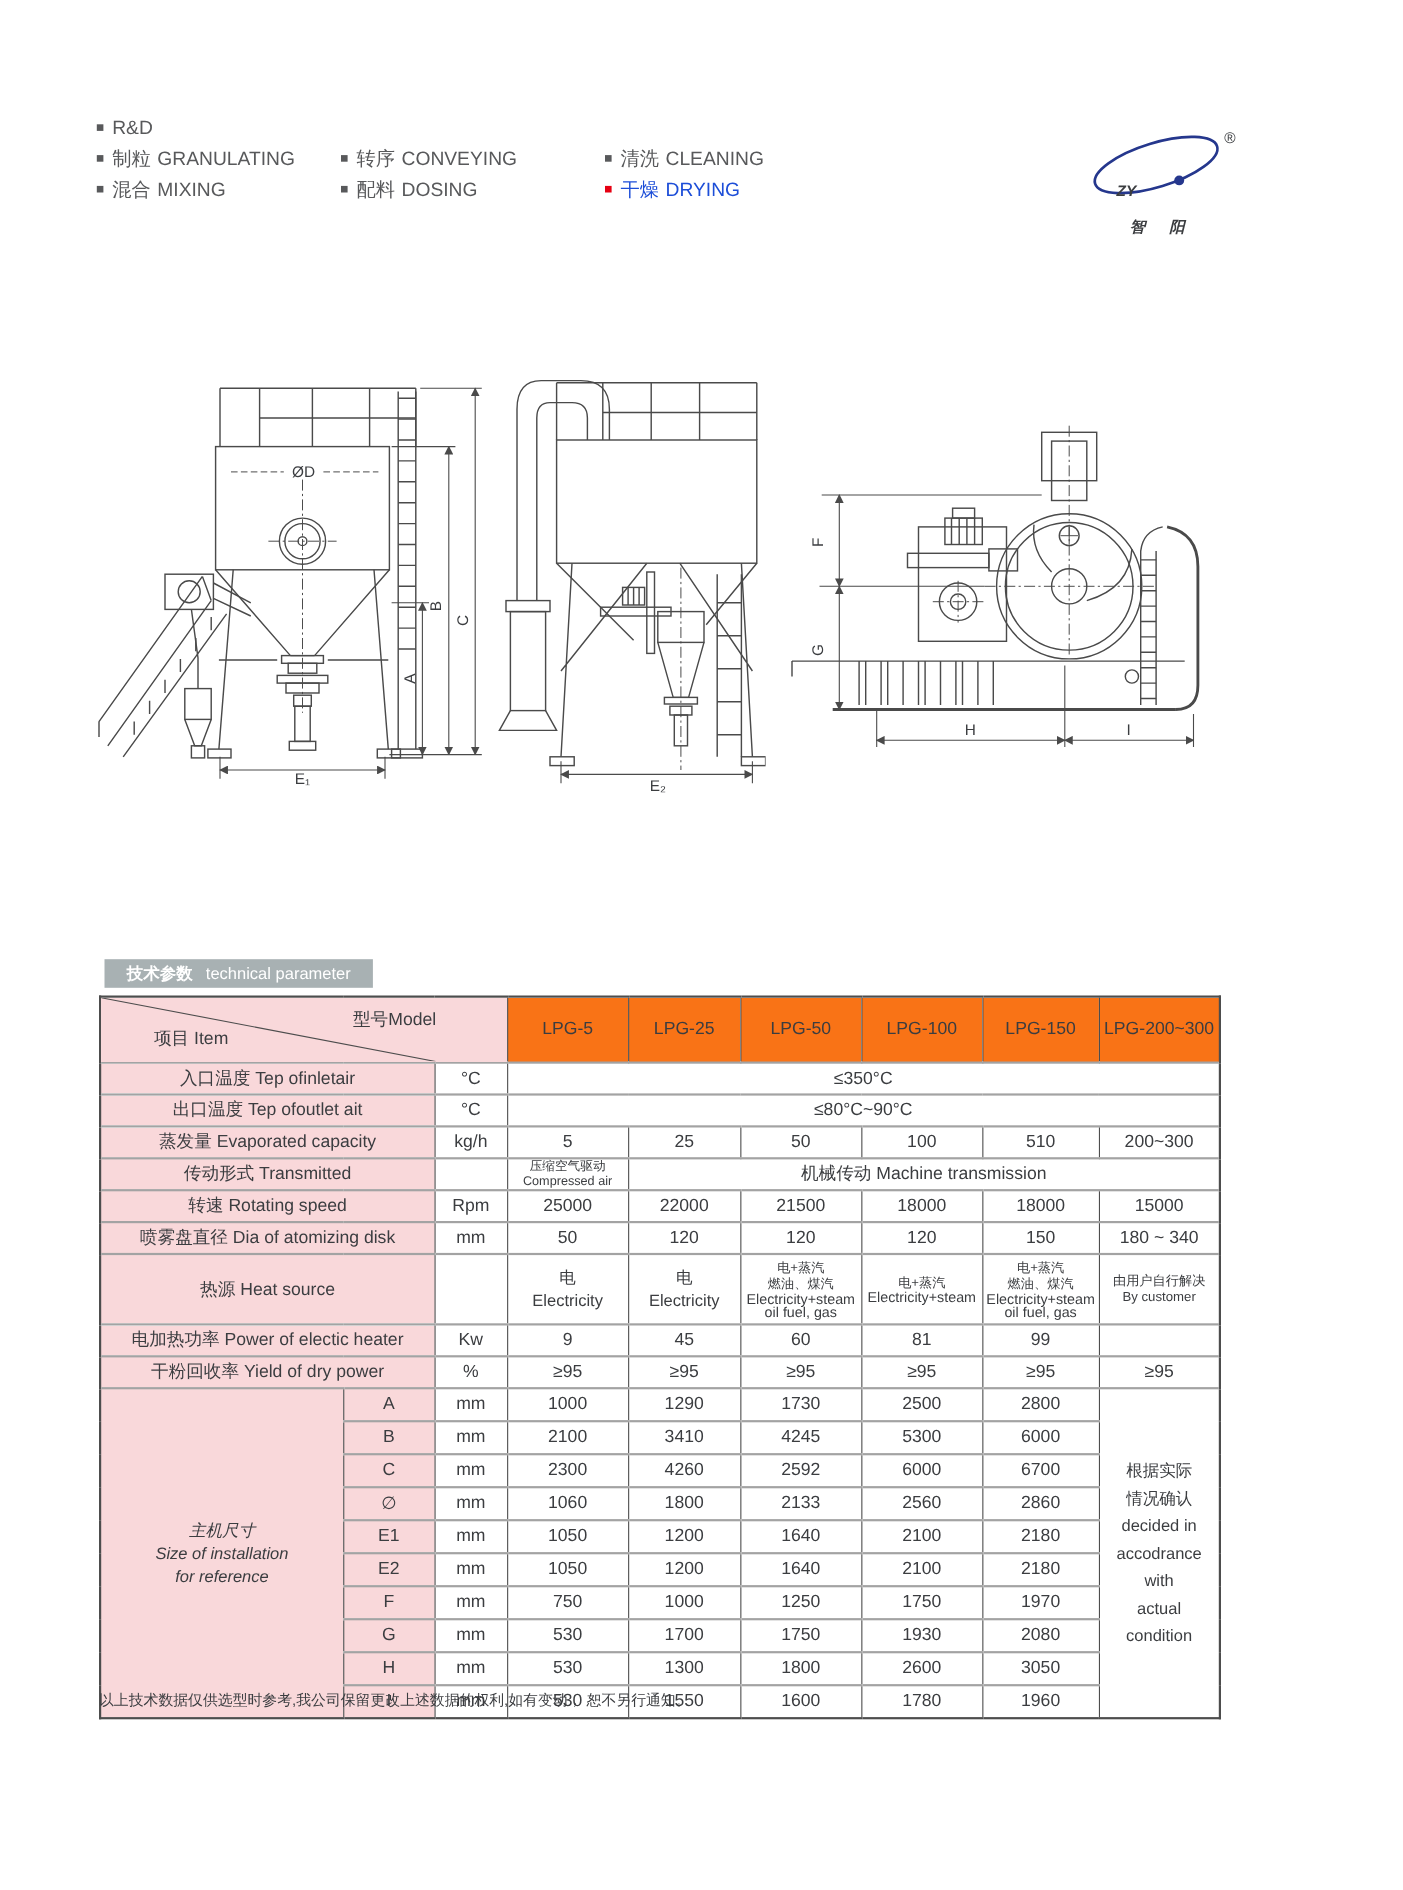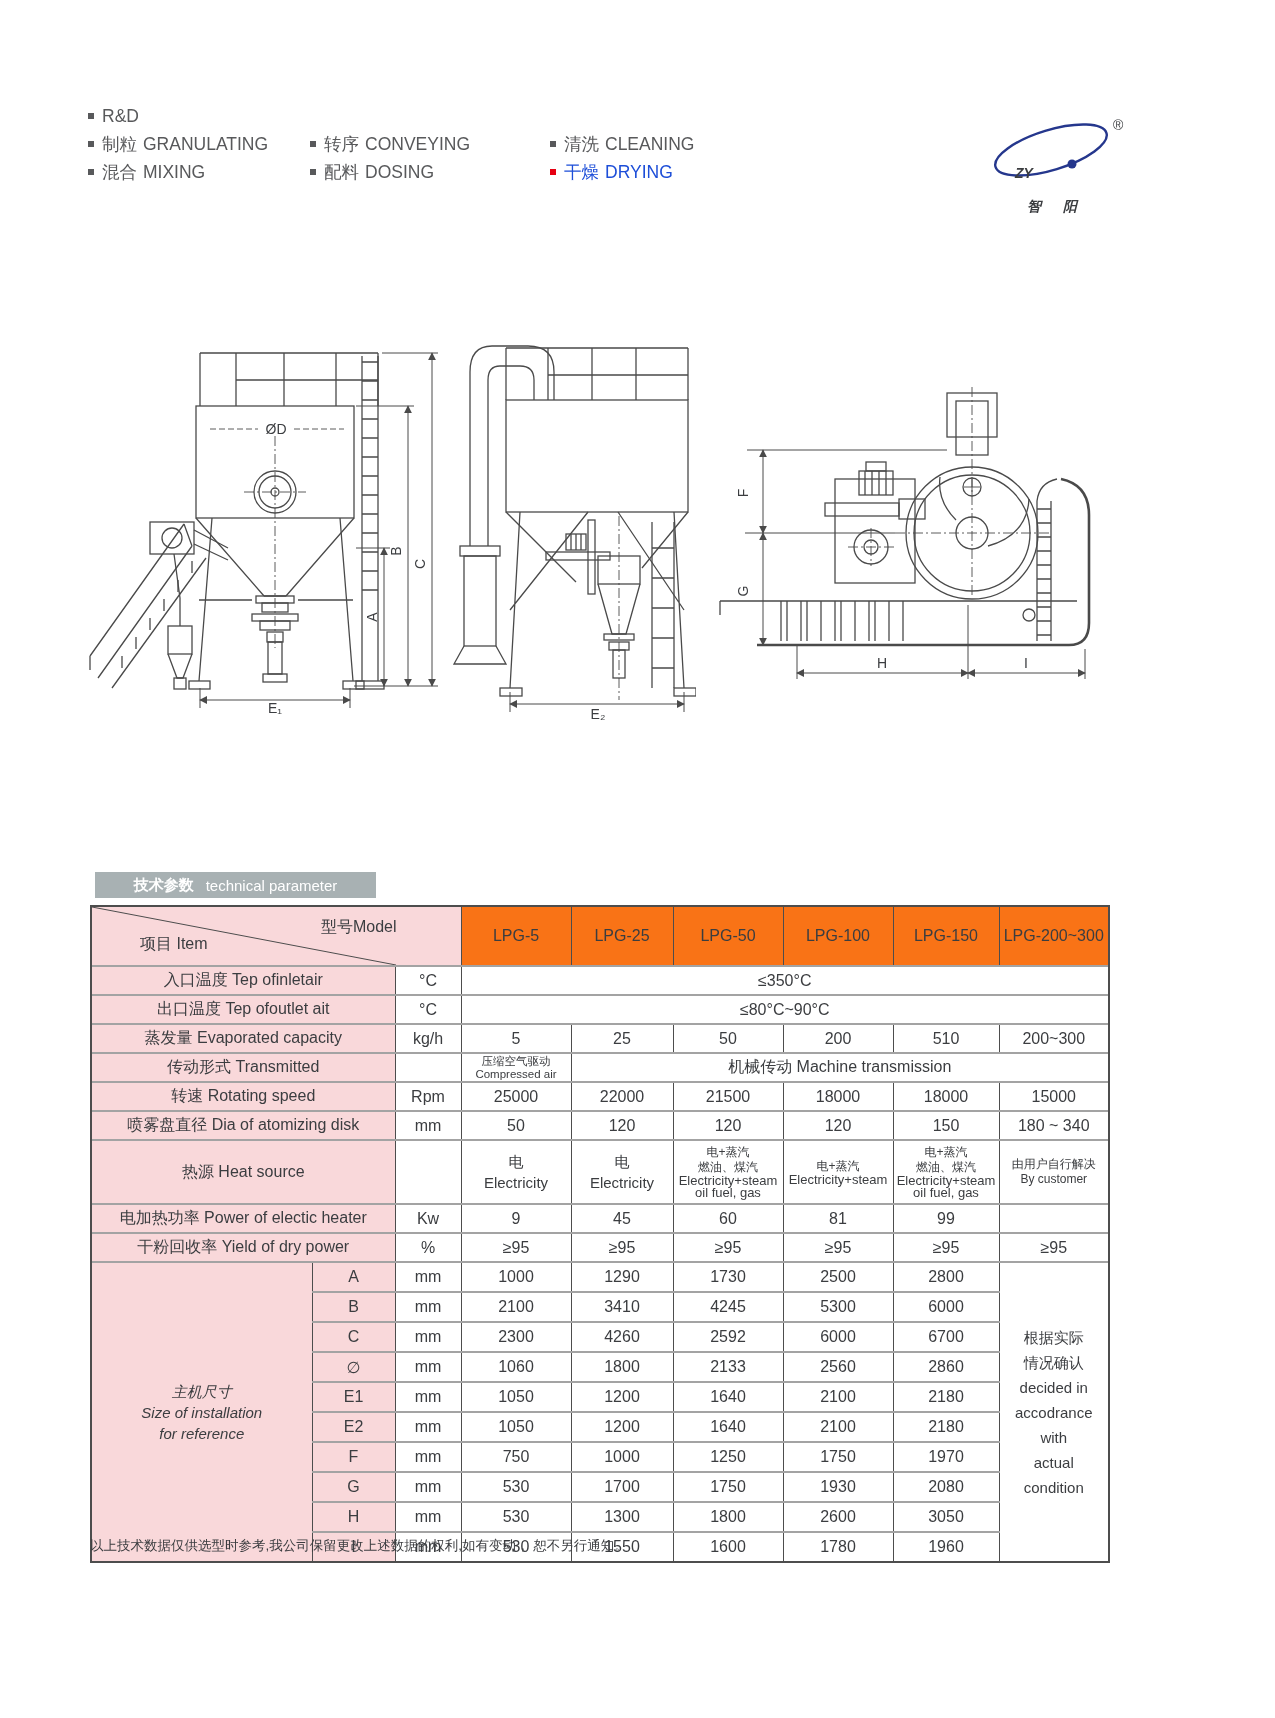--- a/index.html
+++ b/index.html
@@ -25,21 +25,21 @@
   .d3{position:absolute;left:685px;top:383px;}
   svg .ln{stroke:#4a4a4a;stroke-width:1.3;fill:none;}
   svg .thin{stroke:#4a4a4a;stroke-width:0.9;fill:none;}
   svg .thick{stroke:#4a4a4a;stroke-width:2.6;fill:none;}
   svg .chain{stroke:#4a4a4a;stroke-width:0.9;fill:none;stroke-dasharray:10 3 2 3;}
   svg .dsh{stroke:#4a4a4a;stroke-width:0.9;fill:none;stroke-dasharray:6 3;}
   svg .dim{stroke:#4a4a4a;stroke-width:1;fill:none;}
   svg text{font-family:"Liberation Sans","DejaVu Sans",sans-serif;font-size:14px;fill:#3b3d40;}
 
   
-  .band{position:absolute;left:95px;top:872px;width:281px;height:26px;background:#a8b1b3;
+  .band{position:absolute;left:95px;top:872px;width:244px;height:26px;background:#a8b1b3;
         color:#fff;display:flex;align-items:center;justify-content:center;font-size:15px;}
   .band .zh{font-weight:bold;margin-right:12px;}
 
   
   .tblwrap{position:absolute;left:90px;top:905px;}
   table.pt{border-collapse:collapse;table-layout:fixed;width:1018px;}
   table.pt td{border:1px solid #4d4d4d;border-top:2px solid #a3a3a3;
         text-align:center;vertical-align:middle;padding:0;font-size:16px;color:#3b3d40;overflow:hidden;}
   tr.hd td{border-top:2px solid #4d4d4d;height:58px;}
   tr.rn td{height:27px;}
@@ -290,21 +290,21 @@
           <td class="unit">°C</td>
           <td colspan="6" class="eR">≤80°C~90°C</td>
         </tr>
 
         <tr class="rn">
           <td colspan="2" class="pink name eL">蒸发量 Evaporated capacity</td>
           <td class="unit">kg/h</td>
           <td>5</td>
           <td>25</td>
           <td>50</td>
-          <td>200</td>
+          <td>100</td>
           <td>510</td>
           <td class="eR">200~300</td>
         </tr>
 
         <tr class="rn">
           <td colspan="2" class="pink name eL">传动形式 Transmitted</td>
           <td class="unit"></td>
           <td class="small2">
             <div>压缩空气驱动</div>
             <div>Compressed air</div>

